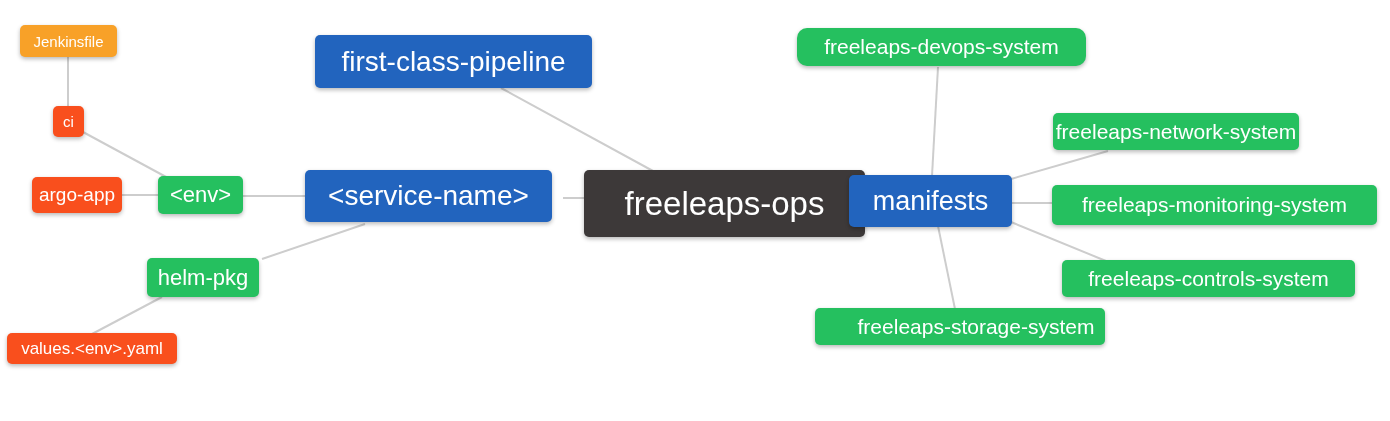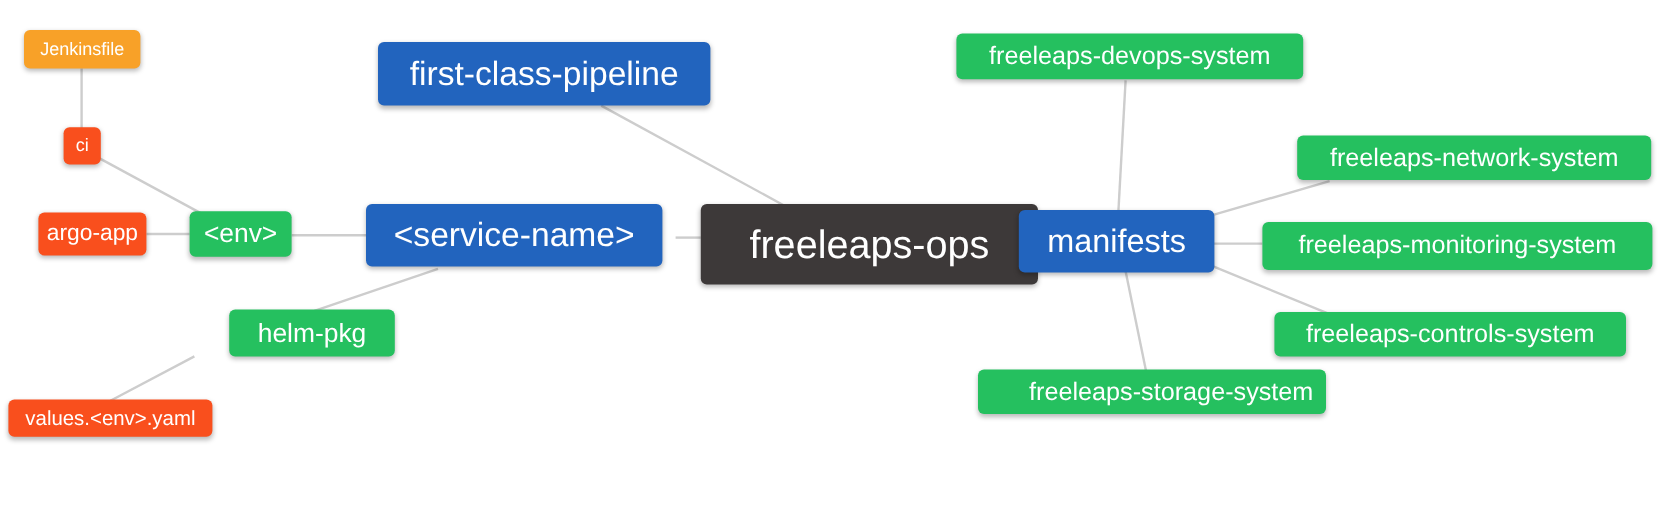--- a/index.html
+++ b/index.html
@@ -62,35 +62,35 @@
   </svg>
 
   <div class="node c-orange fs15" style="left:20px;  top:25px;  width:97px;  height:32px;">Jenkinsfile</div>
 
   <div class="node c-red fs15" style="left:53px;  top:106px; width:31px;  height:31px;">ci</div>
 
   <div class="node c-red fs19" style="left:32px;  top:177px; width:90px;  height:36px;">argo-app</div>
 
   <div class="node c-green fs22" style="left:158px; top:176px; width:85px;  height:38px;">&lt;env&gt;</div>
 
-  <div class="node c-green fs22" style="left:147px; top:258px; width:138px; height:39px;margin-left:44px;">helm-pkg</div>
+  <div class="node c-green fs22" style="left:147px; top:258px; width:112px; height:39px;">helm-pkg</div>
 
   <div class="node c-red fs17" style="left:7px;   top:333px; width:170px; height:31px;">values.&lt;env&gt;.yaml</div>
 
   <div class="node c-blue fs28" style="left:315px; top:35px;  width:277px; height:53px;">first-class-pipeline</div>
 
   <div class="node c-blue fs28" style="left:305px; top:170px; width:247px; height:52px;">&lt;service-name&gt;</div>
 
   <div class="node c-root fs33" style="left:584px; top:170px; width:281px; height:67px;">freeleaps-ops</div>
 
   <div class="node c-blue fs27" style="left:849px; top:175px; width:163px; height:52px;">manifests</div>
 
-  <div class="node c-green fs21" style="left:797px; top:28px;  width:289px; height:38px;">freeleaps-devops-system</div>
+  <div class="node c-green fs21" style="left:797px; top:28px;  width:289px; height:38px;border-radius:10px;">freeleaps-devops-system</div>
 
-  <div class="node c-green fs21" style="left:1053px; top:113px; width:295px; height:37px;margin-left:28px;">freeleaps-network-system</div>
+  <div class="node c-green fs21" style="left:1053px; top:113px; width:246px; height:37px;">freeleaps-network-system</div>
 
   <div class="node c-green fs21" style="left:1052px; top:185px; width:325px; height:40px;">freeleaps-monitoring-system</div>
 
   <div class="node c-green fs21" style="left:1062px; top:260px; width:293px; height:37px;">freeleaps-controls-system</div>
 
   <div class="node c-green fs21" style="left:815px; top:308px; width:290px; height:37px;padding-left:32px;">freeleaps-storage-system</div>
 
 </div>
 
 </body></html>

